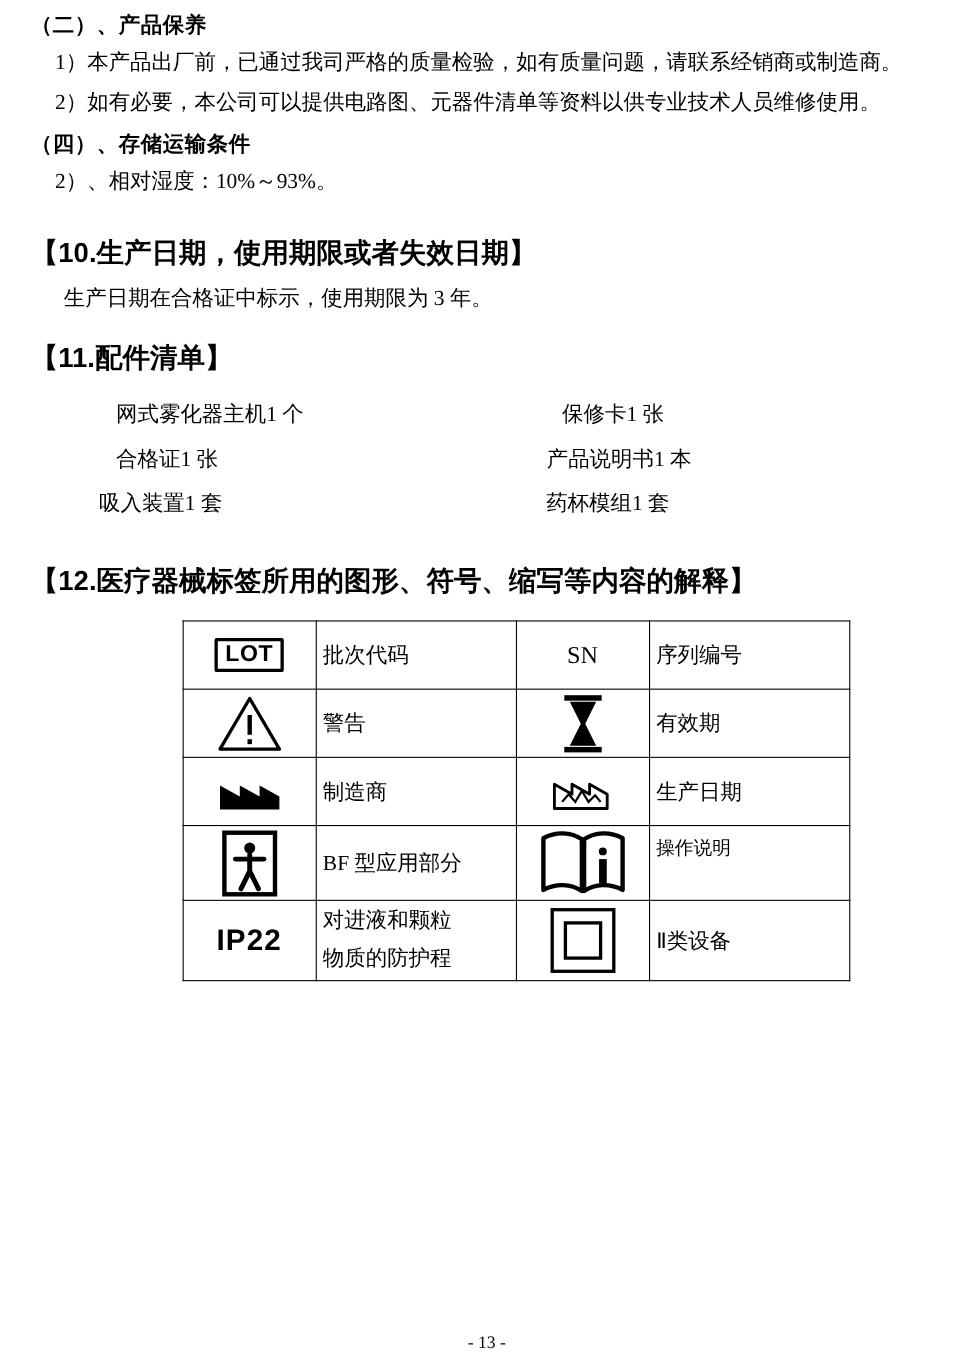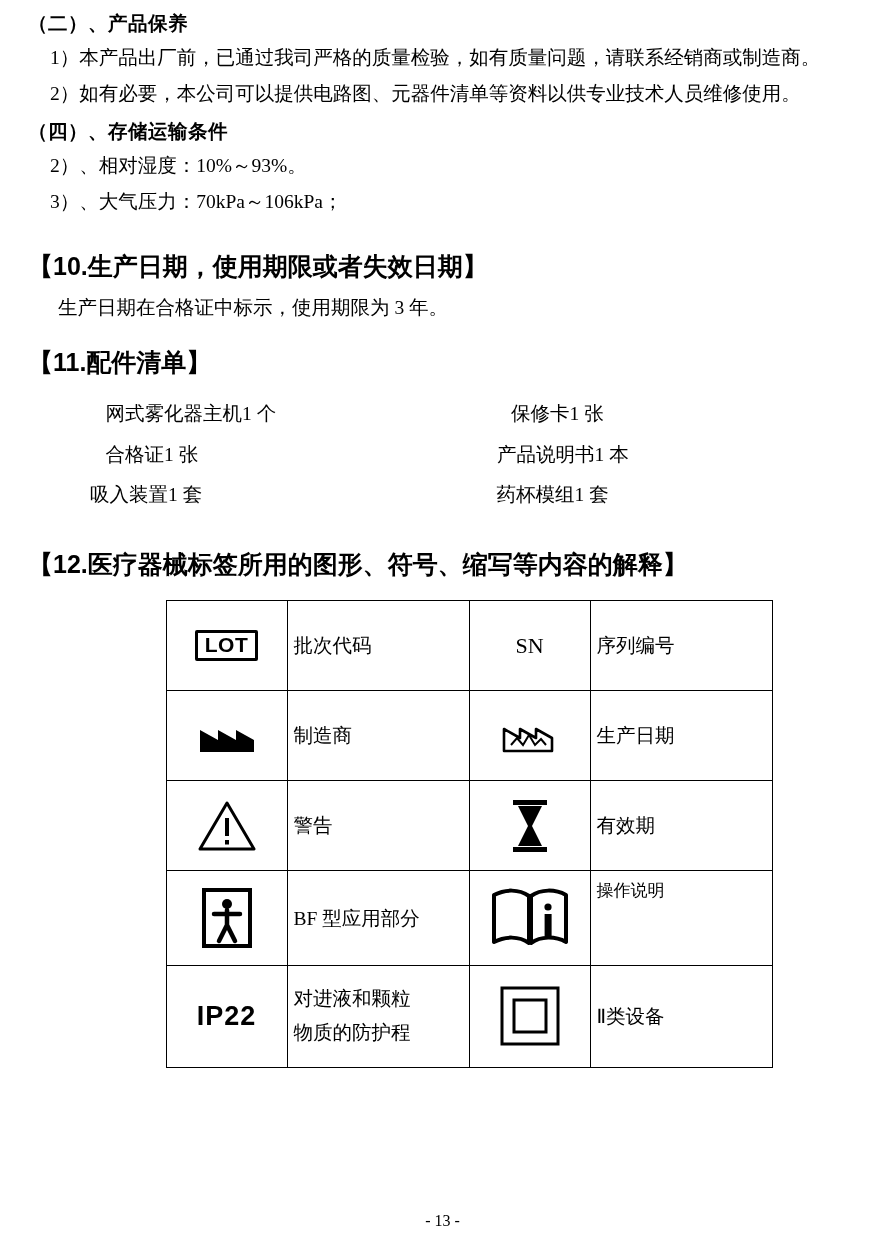--- a/index.html
+++ b/index.html
@@ -80,21 +80,21 @@
   }
   table.symbols {
     border-collapse: collapse;
     width: 100%;
     table-layout: fixed;
   }
   table.symbols td {
     border: 1.6px solid #000;
     height: 57px;
     vertical-align: middle;
-    padding: 16px 6px;
+    padding: 2px 6px;
     font-size: 19.5px;
   }
   td.ic {
     width: 108px;
     text-align: center;
   }
   td.tx {
     width: 169px;
     text-align: left;
     padding-left: 10px;
@@ -148,21 +148,20 @@
   <div>
     <div class="h-sub">（二）、产品保养</div>
     <div class="para ind1">1）本产品出厂前，已通过我司严格的质量检验，如有质量问题，请联系经销商或制造商。</div>
     <div class="para ind1">2）如有必要，本公司可以提供电路图、元器件清单等资料以供专业技术人员维修使用。</div>
   </div>
 
 
   <div>
     <div class="h-sub">（四）、存储运输条件</div>
     <div class="para ind1">2）、相对湿度：10%～93%。</div>
-    <div class="para ind1">3）、大气压力：70kPa～106kPa；</div>
   </div>
 
   <div class="spacer-lg"></div>
 
   <div>
     <div class="h-big">【10.生产日期，使用期限或者失效日期】</div>
     <div class="spacer-sm"></div>
     <div class="para ind2">生产日期在合格证中标示，使用期限为 3 年。</div>
   </div>
 
@@ -219,55 +218,55 @@
 
           <tr>
             <td class="ic">
               <span class="lot">LOT</span>
             </td>
             <td class="tx">批次代码</td>
             <td class="ic">
               <span class="sn-text">SN</span>
             </td>
             <td class="tx">序列编号</td>
-          </tr>
-
-          <tr>
-            <td class="ic">
-              <svg width="58" height="36" viewBox="0 0 58 36" aria-hidden="true">
-                <path d="M2 34 L2 12 L20 22 L20 12 L38 22 L38 12 L56 22 L56 34 Z" fill="#000"></path>
-              </svg>
-            </td>
-            <td class="tx">制造商</td>
-            <td class="ic">
-              <svg width="58" height="36" viewBox="0 0 58 36" aria-hidden="true">
-                <path d="M3 33 L3 11 L19 20 L19 11 L35 20 L35 11 L51 20 L51 33 Z" fill="none" stroke="#000" stroke-width="2.6" stroke-linejoin="round"></path>
-                <path d="M10 27 L16 20 L22 27 L28 17 L34 27 L40 21 L45 27" fill="none" stroke="#000" stroke-width="2"></path>
-              </svg>
-            </td>
-            <td class="tx">生产日期</td>
           </tr>
 
           <tr>
             <td class="ic r-tall">
               <svg width="60" height="54" viewBox="0 0 60 54" aria-hidden="true">
                 <path d="M30 4 L57 50 L3 50 Z" fill="none" stroke="#000" stroke-width="3" stroke-linejoin="round"></path>
                 <rect x="28" y="19" width="4" height="18" fill="#000"></rect>
                 <rect x="28" y="41" width="4" height="4.5" fill="#000"></rect>
               </svg>
             </td>
             <td class="tx">警告</td>
             <td class="ic r-tall">
               <svg width="44" height="56" viewBox="0 0 44 56" aria-hidden="true">
                 <rect x="5" y="2" width="34" height="5" fill="#000"></rect>
                 <rect x="5" y="49" width="34" height="5" fill="#000"></rect>
                 <path d="M10 8 L34 8 L24 28 L34 48 L10 48 L20 28 Z" fill="#000"></path>
               </svg>
             </td>
             <td class="tx">有效期</td>
+          </tr>
+
+          <tr>
+            <td class="ic">
+              <svg width="58" height="36" viewBox="0 0 58 36" aria-hidden="true">
+                <path d="M2 34 L2 12 L20 22 L20 12 L38 22 L38 12 L56 22 L56 34 Z" fill="#000"></path>
+              </svg>
+            </td>
+            <td class="tx">制造商</td>
+            <td class="ic">
+              <svg width="58" height="36" viewBox="0 0 58 36" aria-hidden="true">
+                <path d="M3 33 L3 11 L19 20 L19 11 L35 20 L35 11 L51 20 L51 33 Z" fill="none" stroke="#000" stroke-width="2.6" stroke-linejoin="round"></path>
+                <path d="M10 27 L16 20 L22 27 L28 17 L34 27 L40 21 L45 27" fill="none" stroke="#000" stroke-width="2"></path>
+              </svg>
+            </td>
+            <td class="tx">生产日期</td>
           </tr>
 
           <tr>
             <td class="ic r-xtall">
               <svg width="52" height="62" viewBox="0 0 52 62" aria-hidden="true">
                 <rect x="3" y="3" width="46" height="56" fill="none" stroke="#000" stroke-width="4"></rect>
                 <circle cx="26" cy="17" r="5" fill="#000"></circle>
                 <path d="M26 23 L26 38 M26 38 L18 54 M26 38 L34 54 M13 27 L39 27" stroke="#000" stroke-width="4.5" fill="none" stroke-linecap="round"></path>
               </svg>
             </td>

